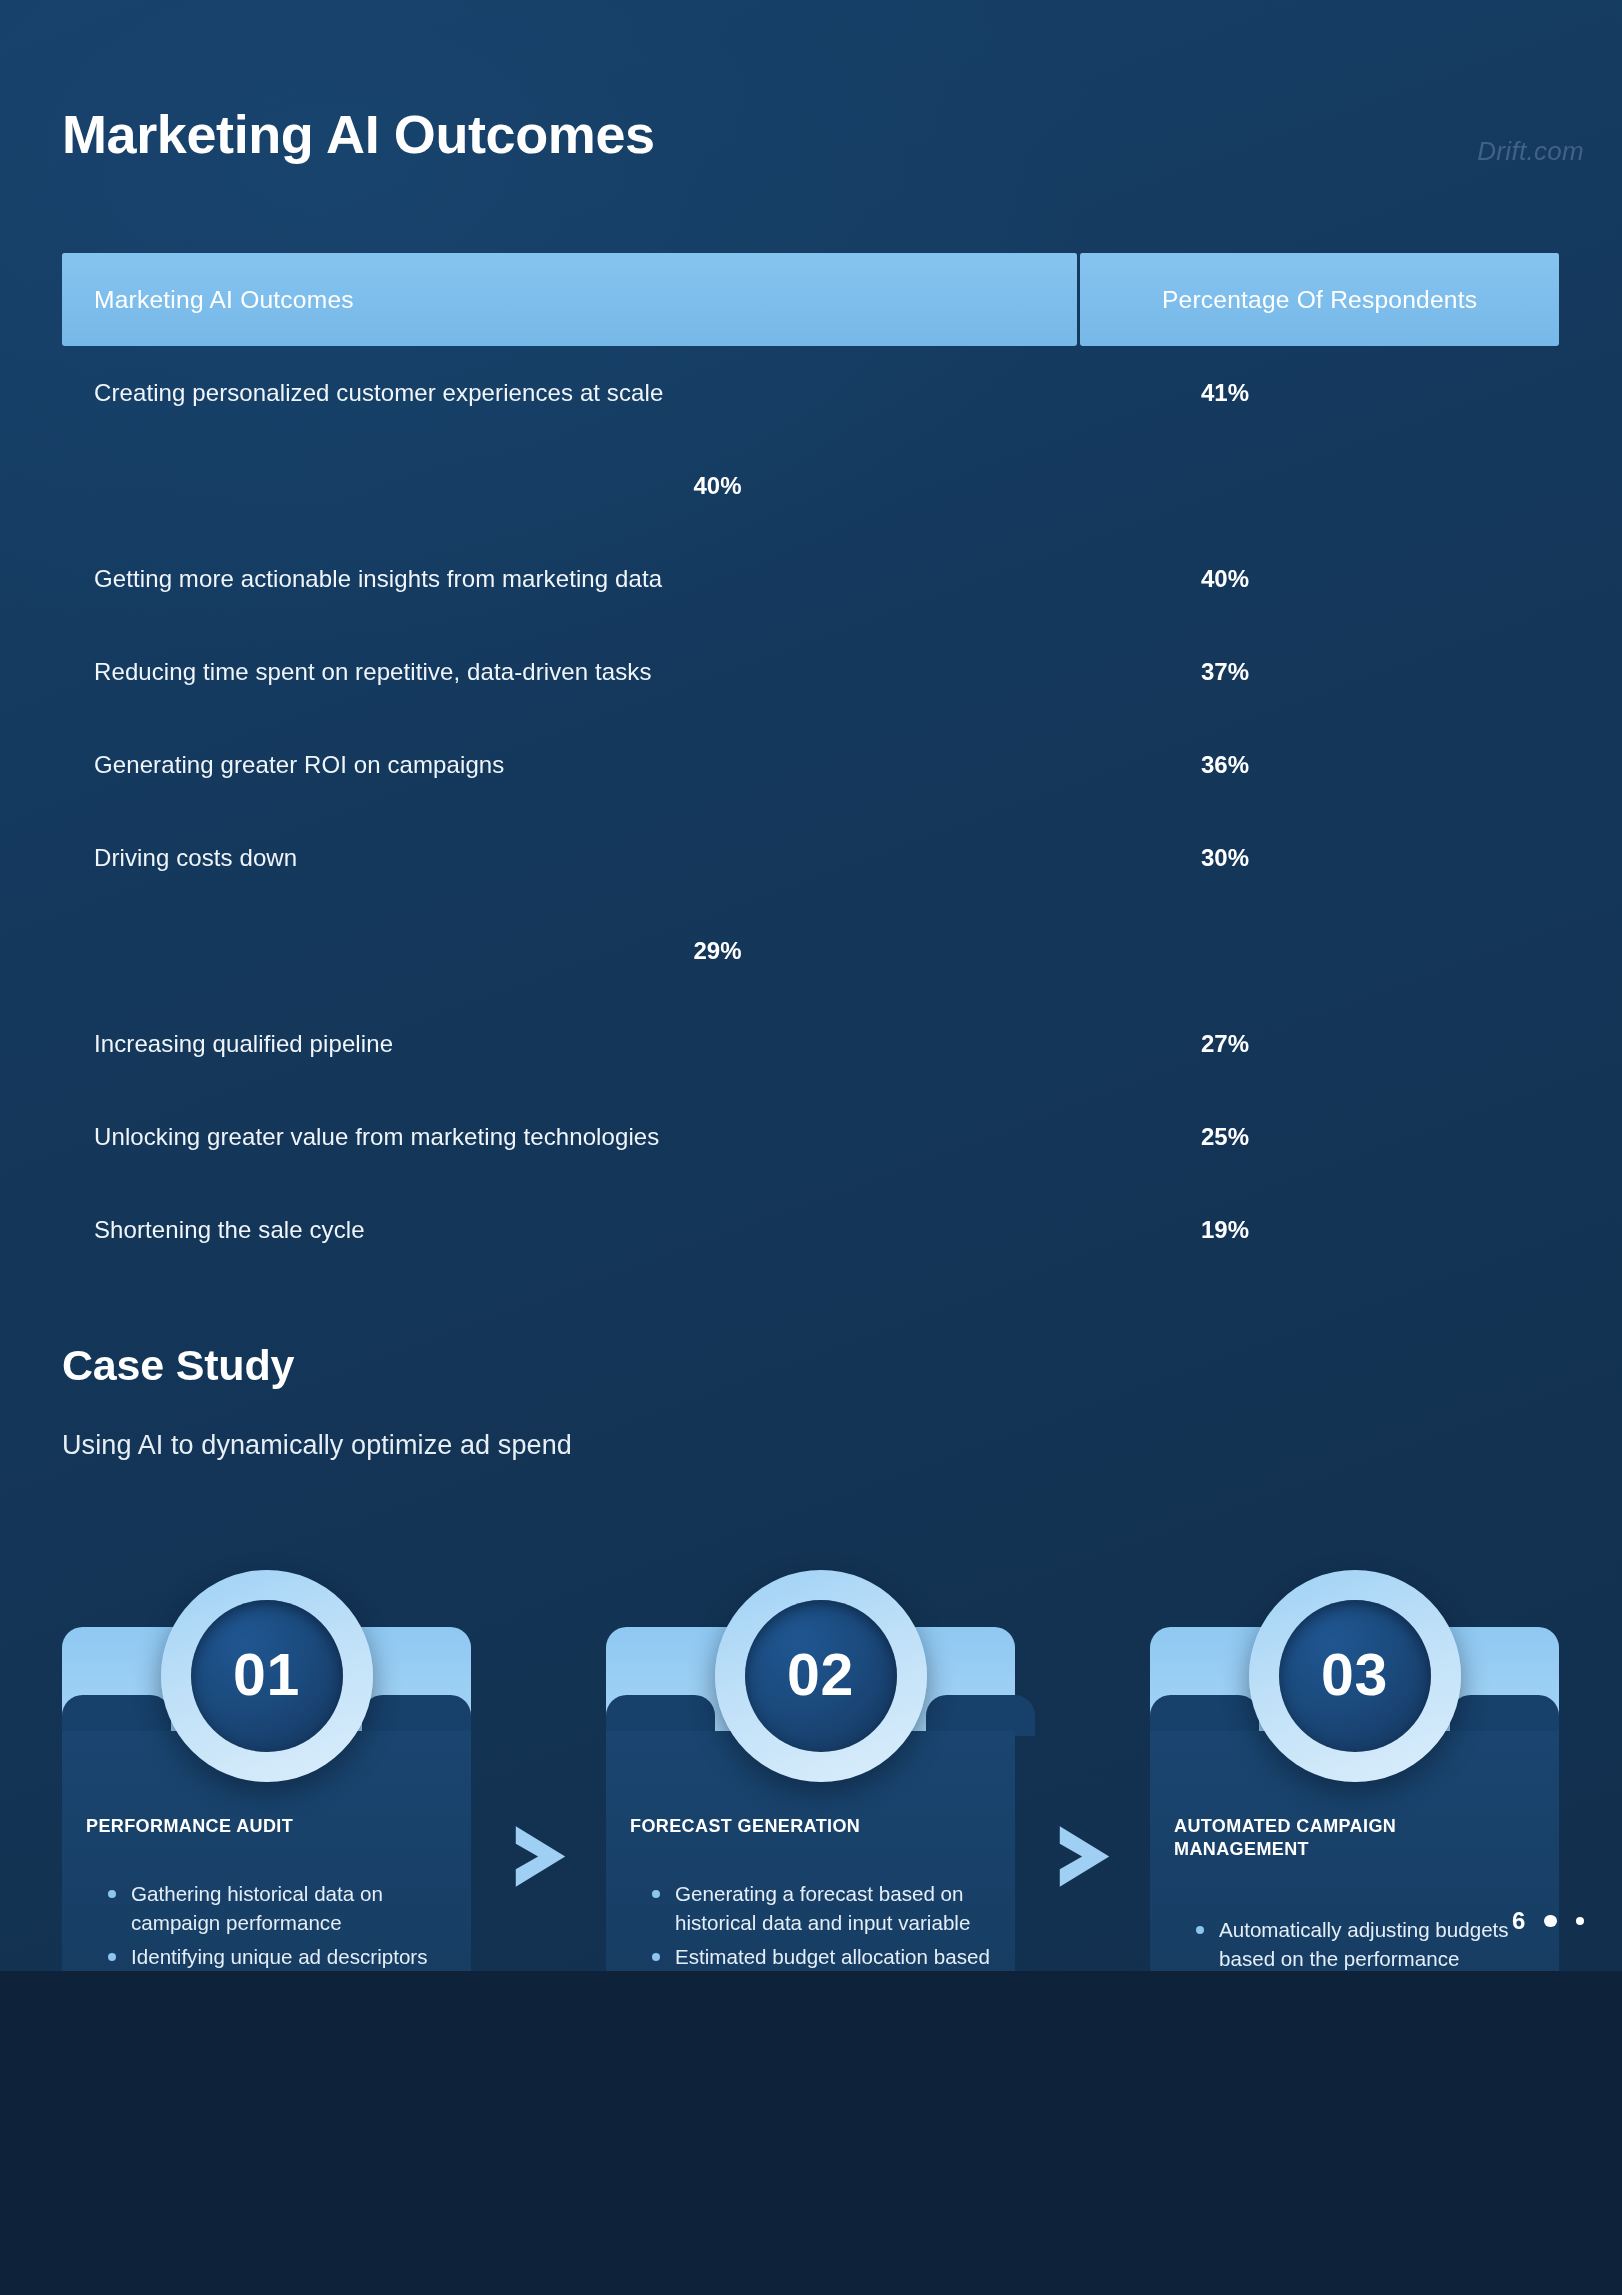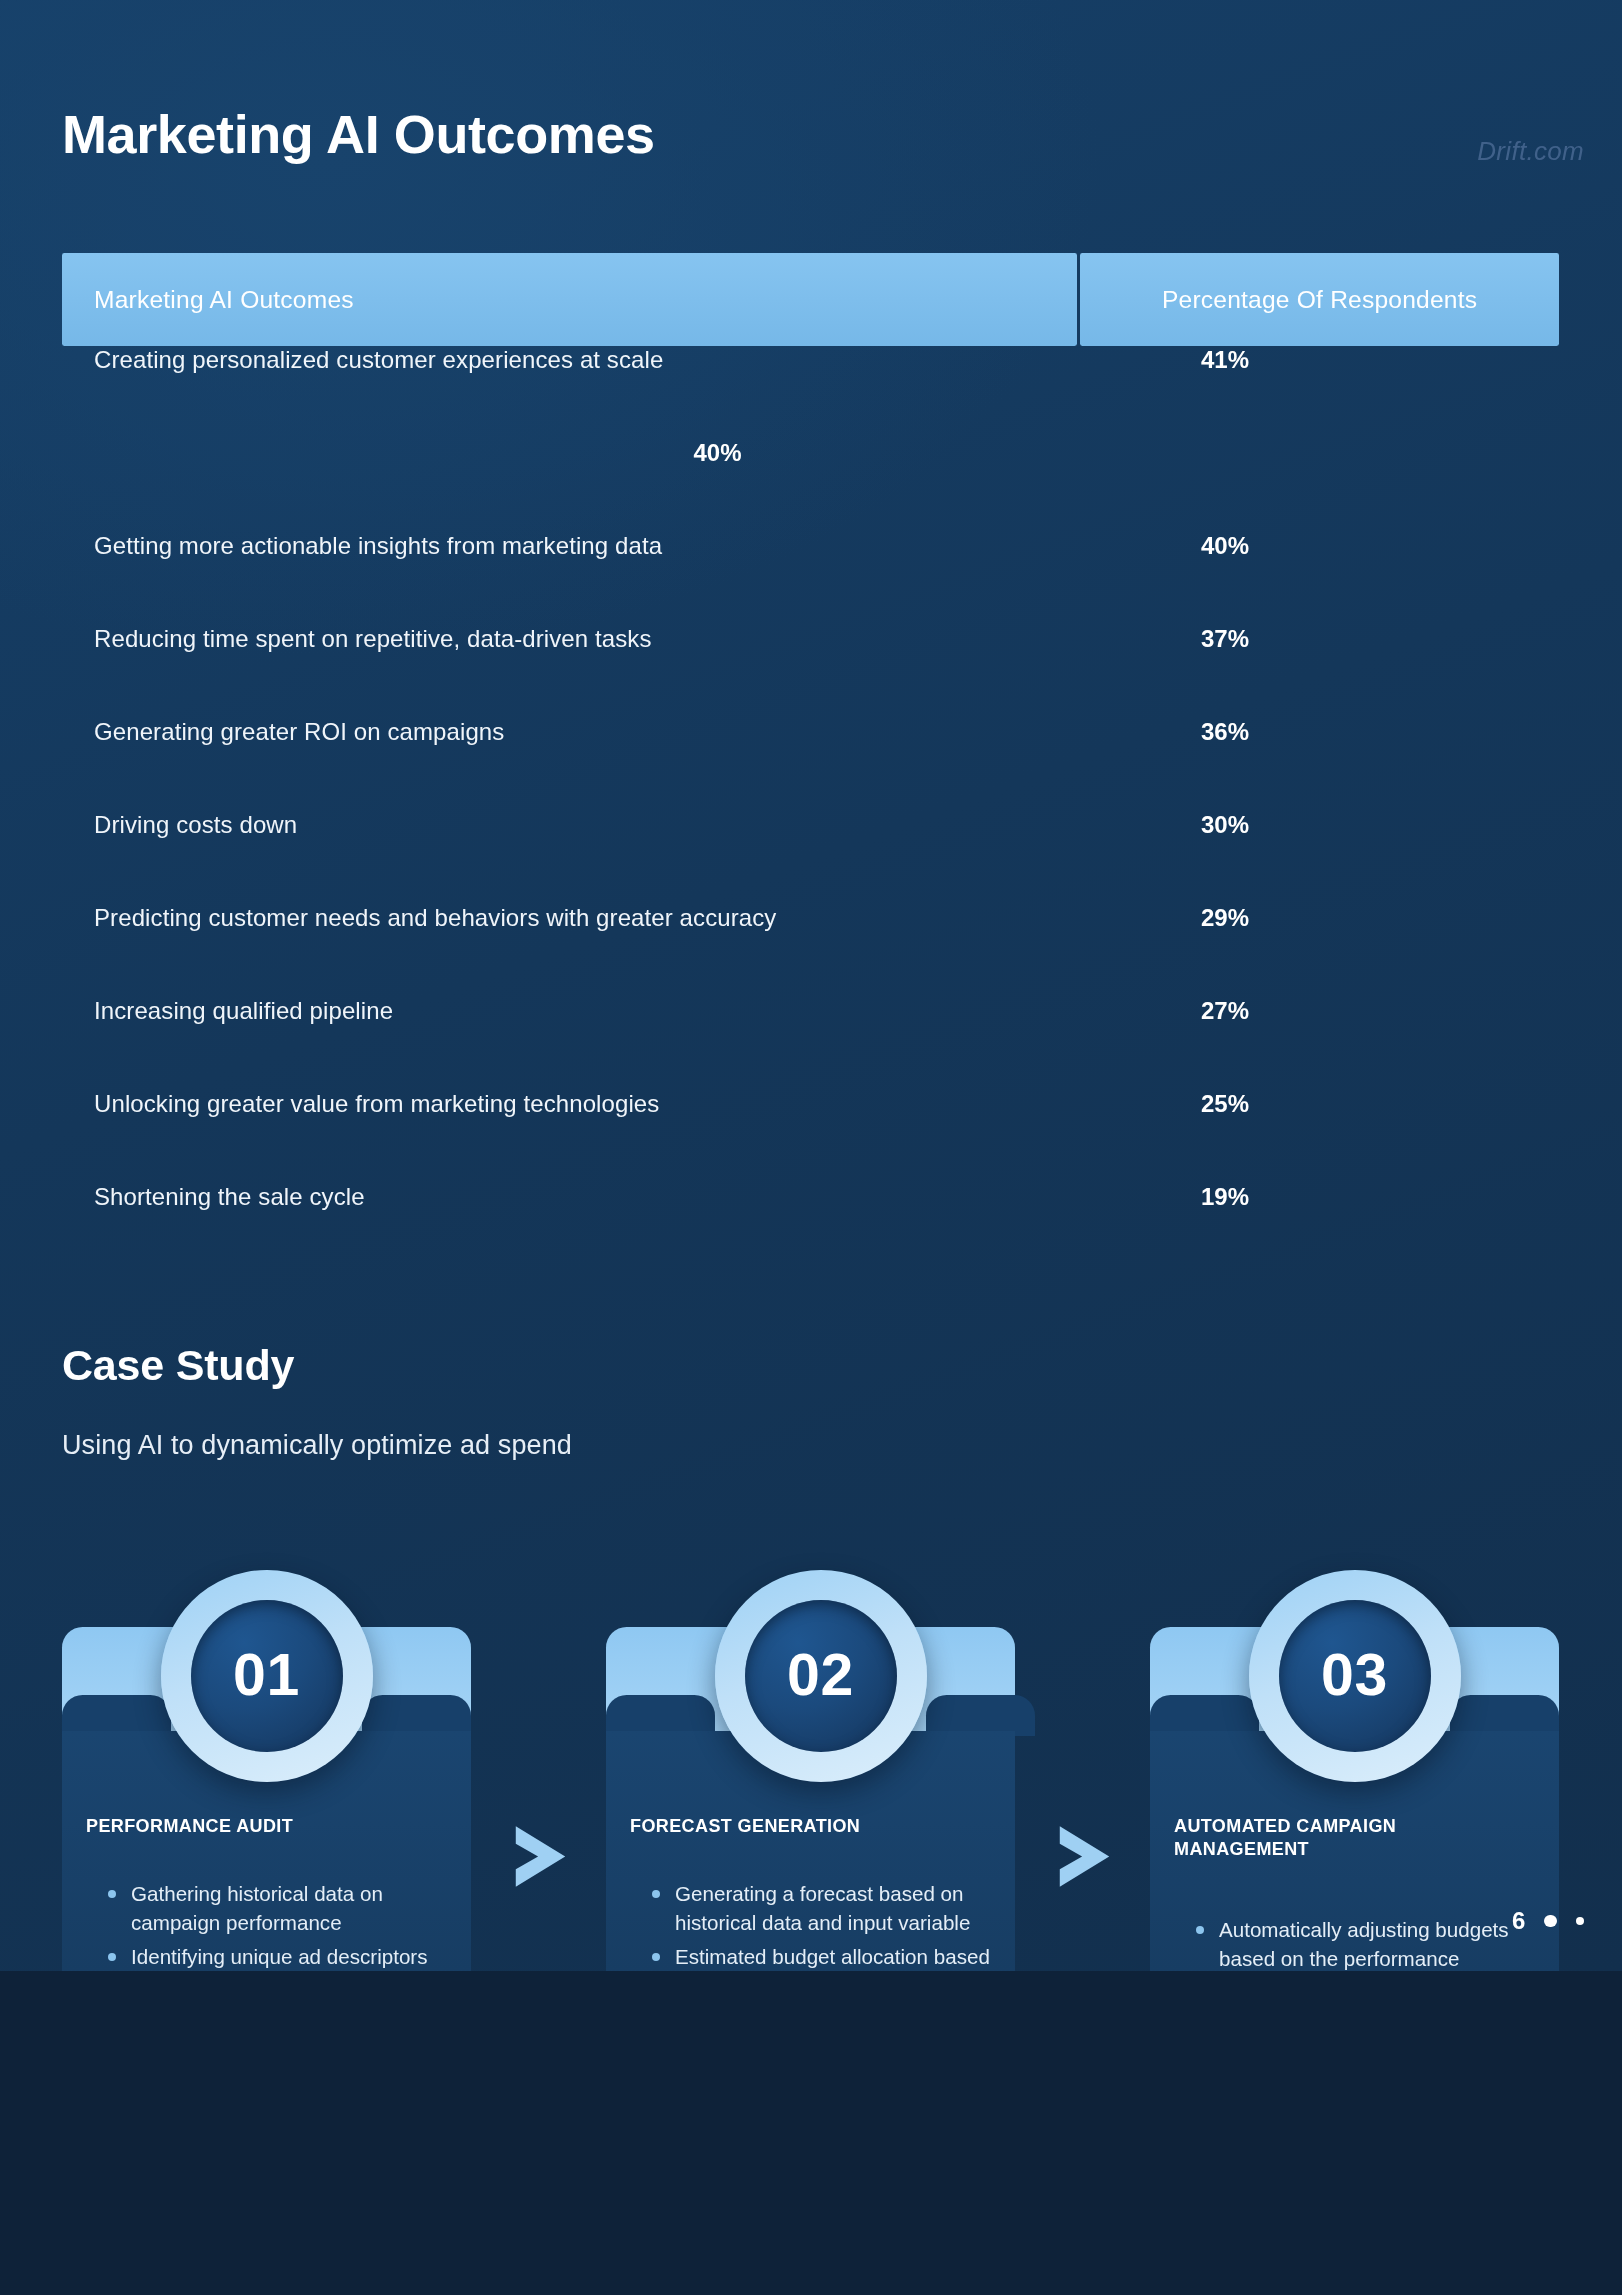--- a/index.html
+++ b/index.html
@@ -76,21 +76,21 @@
     padding-left: 32px;
     box-sizing: border-box;
   }
   .th-pct {
     flex: 1 1 auto;
     justify-content: center;
   }
 
   .trow {
     display: flex;
-    align-items: flex-start;
+    align-items: center;
     height: 93px;
   }
   .td-outcome {
     flex: 0 0 1015px;
     padding-left: 32px;
     box-sizing: border-box;
     color: #f0f5fa;
     font-size: 24px;
     font-weight: 400;
     letter-spacing: 0.1px;
@@ -323,21 +323,20 @@
     </div>
     <div class="trow">
       <div class="td-outcome">Generating greater ROI on campaigns</div>
       <div class="td-pct">36%</div>
     </div>
     <div class="trow">
       <div class="td-outcome">Driving costs down</div>
       <div class="td-pct">30%</div>
     </div>
     <div class="trow">
-      <div class="td-outcome">Predicting customer needs and behaviors with greater accuracy</div>
       <div class="td-pct">29%</div>
     </div>
     <div class="trow">
       <div class="td-outcome">Increasing qualified pipeline</div>
       <div class="td-pct">27%</div>
     </div>
     <div class="trow">
       <div class="td-outcome">Unlocking greater value from marketing technologies</div>
       <div class="td-pct">25%</div>
     </div>

